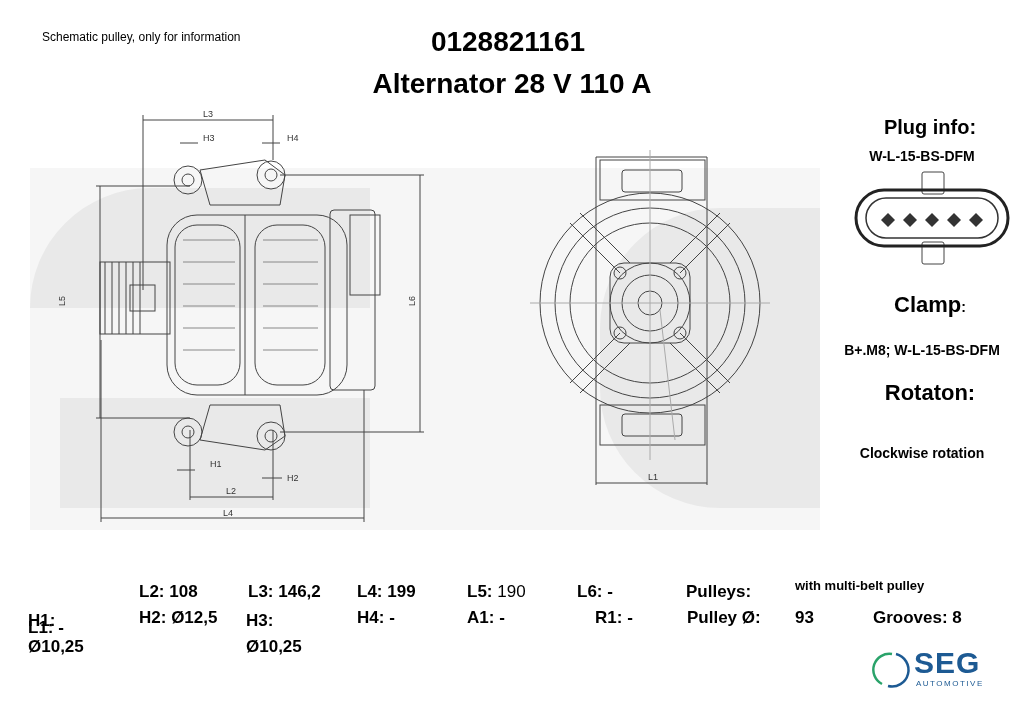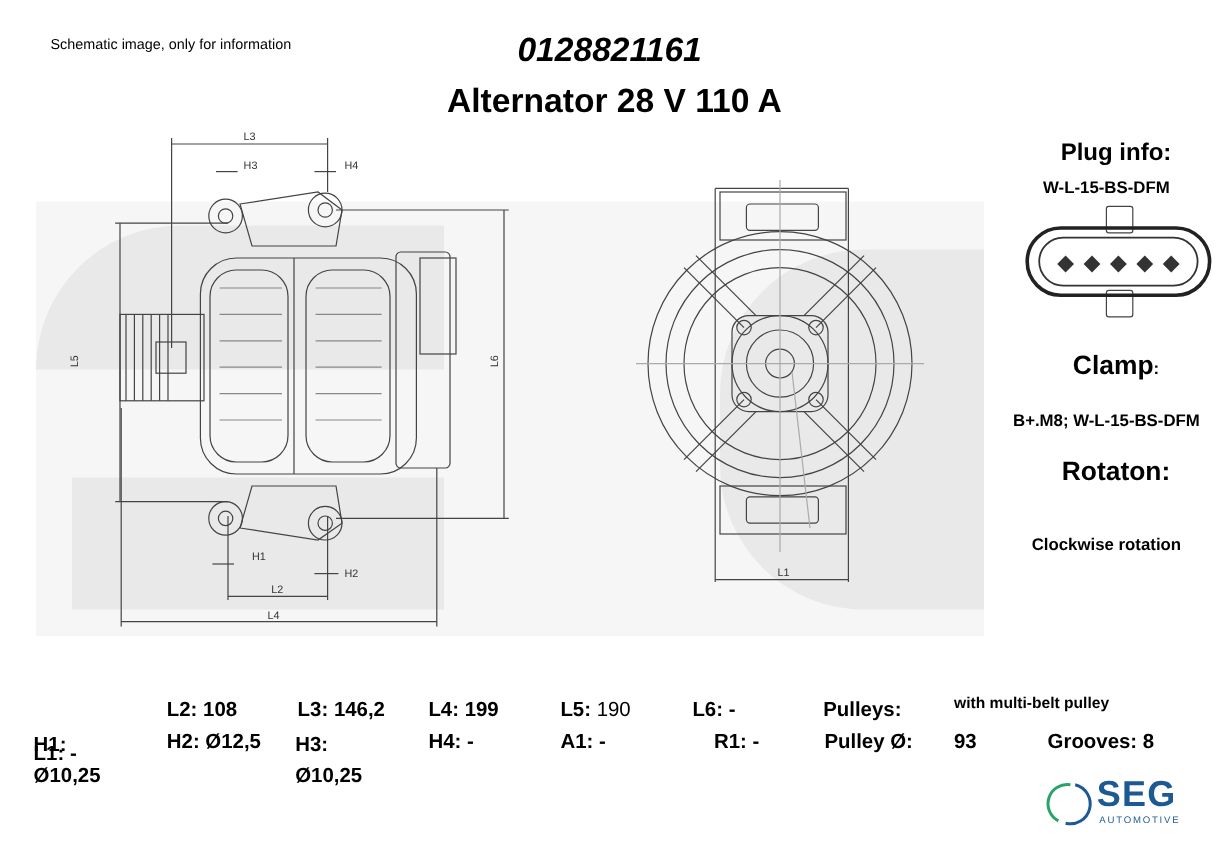--- a/index.html
+++ b/index.html
@@ -1,20 +1,20 @@
 <!DOCTYPE html>
 <html><head>
 <meta charset="utf-8">
 <style>
   html,body{margin:0;padding:0;background:#fff;}
   body{width:1024px;height:723px;position:relative;overflow:hidden;font-family:"Liberation Sans",sans-serif;color:#000;}
   .abs{position:absolute;}
   .note{left:42px;top:30px;font-size:12px;}
   .title{left:0;width:1024px;text-align:center;font-weight:bold;}
-  .t1{top:26px;font-size:28px;left:0;width:1016px;font-style:italic;}
+  .t1{top:26px;font-size:28px;left:0;width:1016px;}
   .t2{top:68px;font-size:28px;}
   .wm{left:30px;top:168px;width:790px;height:362px;background:#f6f6f6;}
   .wm-seg{position:absolute;background:#e9e9e9;}
   .draw{left:0;top:0;}
   .side-h{font-weight:bold;text-align:center;left:840px;width:180px;}
   .side-v{font-weight:bold;text-align:center;left:820px;width:204px;font-size:14px;}
   .specs{left:28px;top:582px;}
   .cell{position:absolute;font-size:17px;font-weight:bold;white-space:nowrap;}
   .cell .nb{font-weight:normal;}
   .logo{left:870px;top:648px;}
@@ -24,21 +24,21 @@
 <body>
 
 <div class="abs wm">
   <div class="wm-seg" style="left:0;top:20px;width:340px;height:120px;border-radius:120px 0 0 0;"></div>
   <div class="wm-seg" style="left:30px;top:230px;width:310px;height:110px;"></div>
   <div class="wm-seg" style="left:570px;top:40px;width:220px;height:300px;border-radius:120px 0 0 120px;"></div>
 </div>
 
 <div class="abs auto-wm">AUTOMOTIVE</div>
 
-<div class="abs note">Schematic image, only for information</div>
+<div class="abs note">Schematic pulley, only for information</div>
 <div class="abs title t1">0128821161</div>
 <div class="abs title t2">Alternator 28 V 110 A</div>
 
 <svg class="abs draw" width="1024" height="723" style="pointer-events:none">
   <g stroke="#444" fill="none" stroke-width="1">
 
     <line x1="143" y1="120" x2="273" y2="120"></line>
     <line x1="143" y1="115" x2="143" y2="290"></line>
     <line x1="273" y1="115" x2="273" y2="160"></line>
     <line x1="180" y1="143" x2="198" y2="143"></line>

